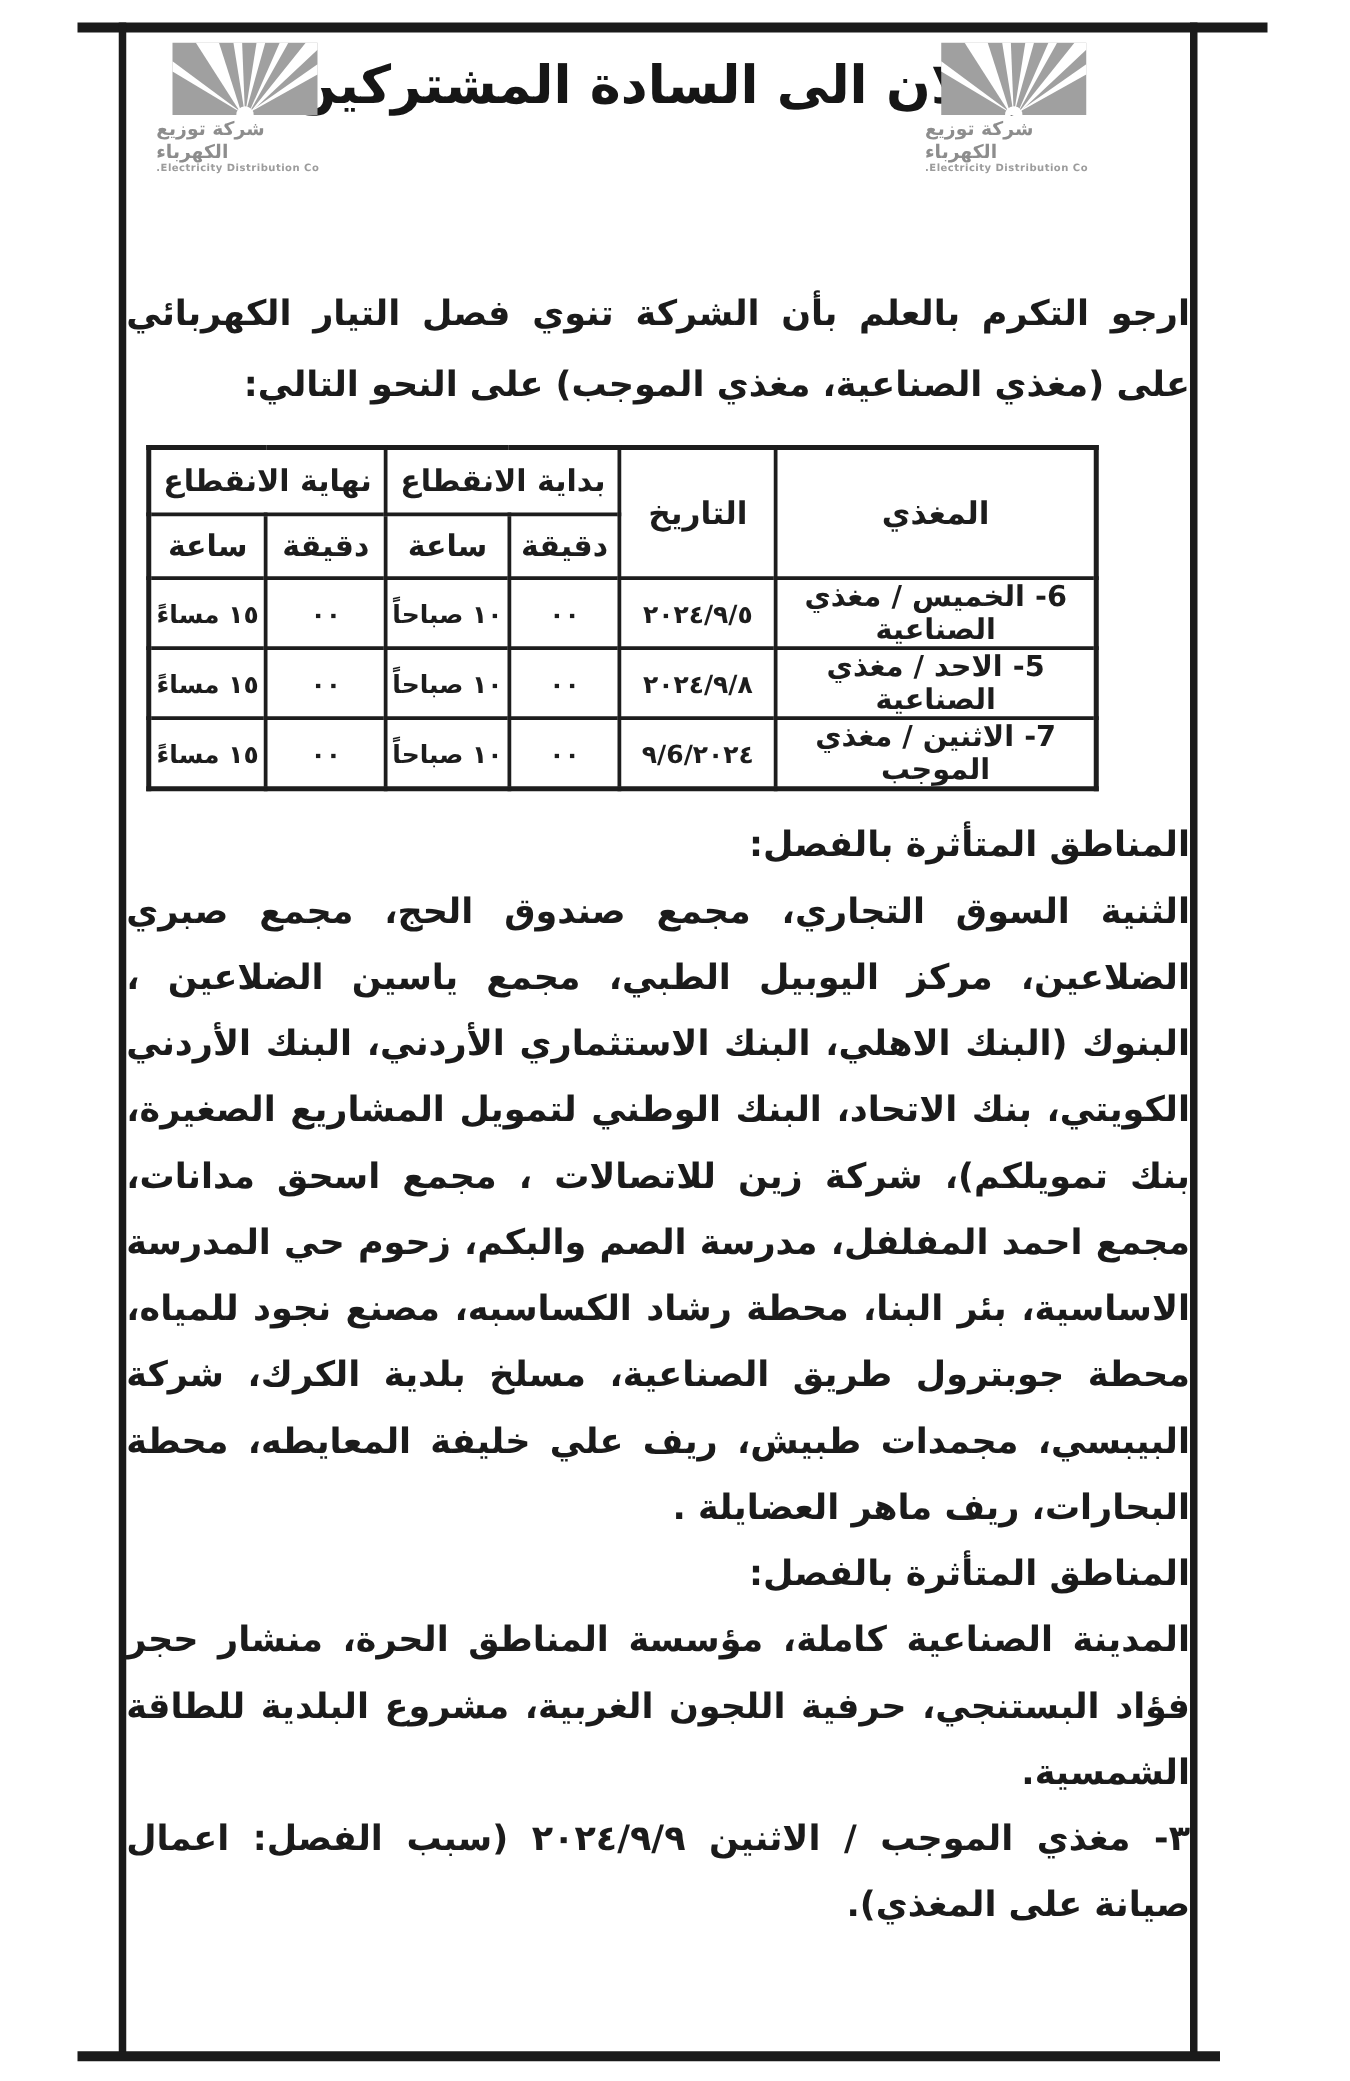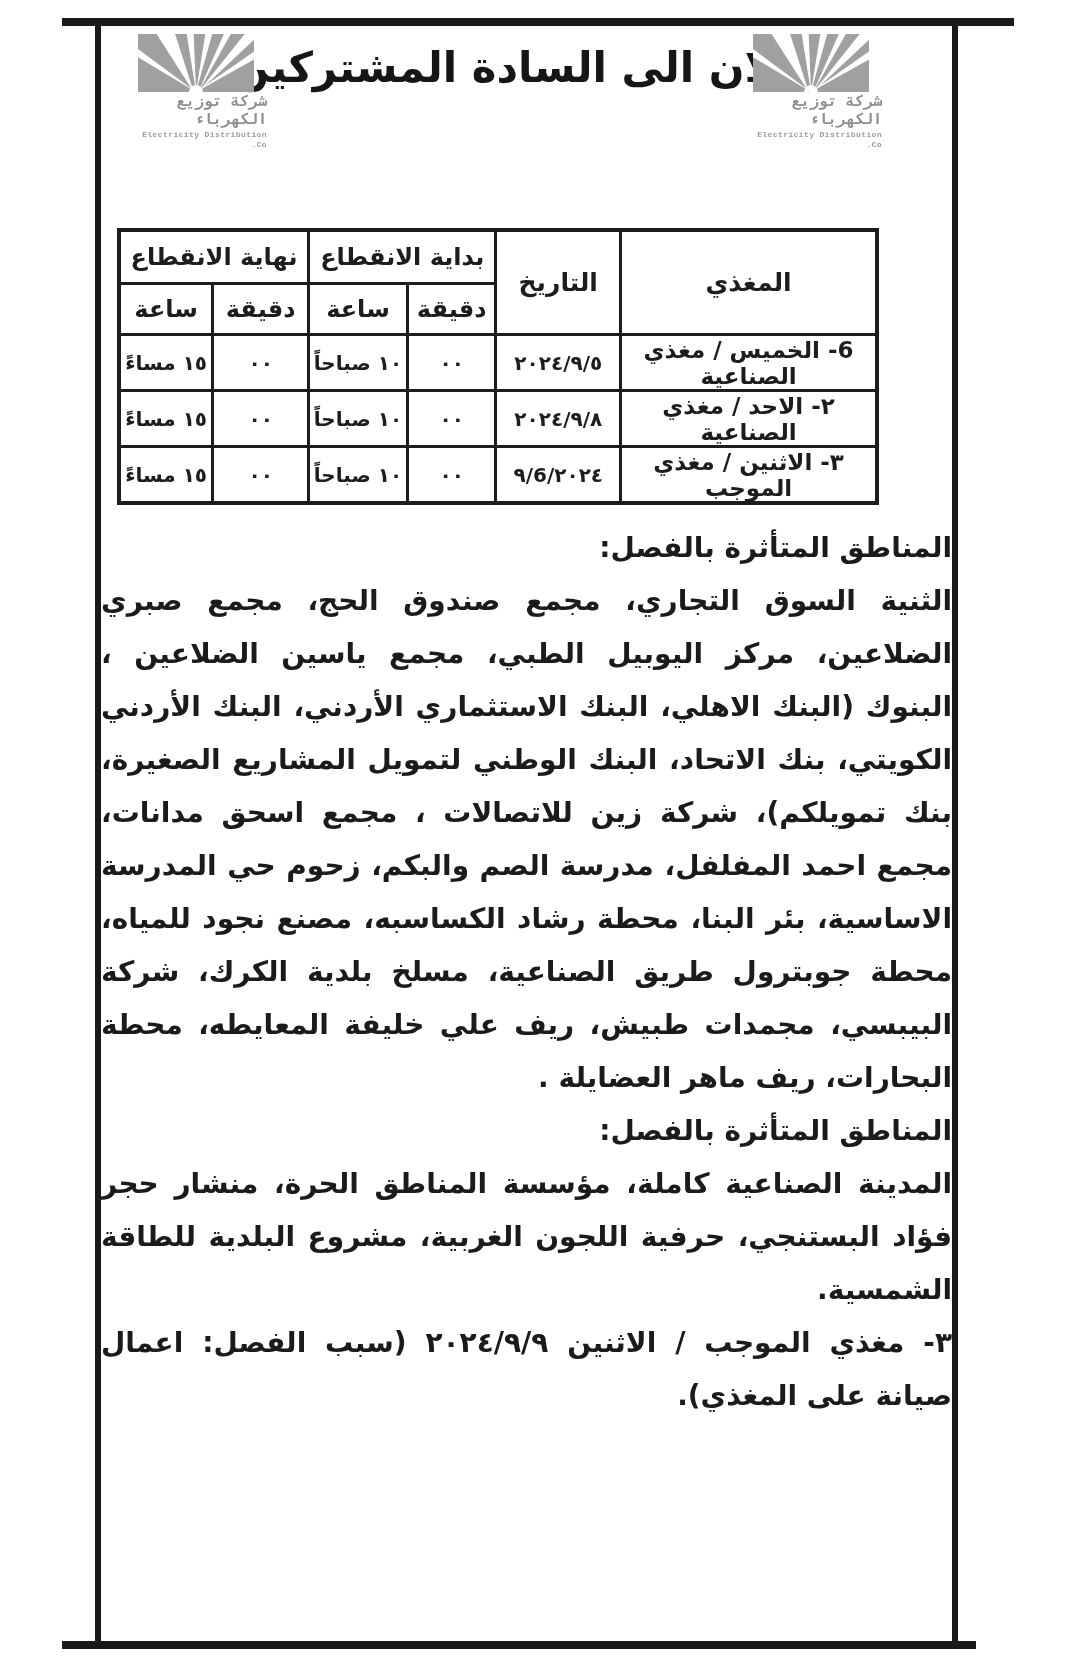--- a/index.html
+++ b/index.html
@@ -17,21 +17,21 @@
   .rule-right  { left:952px; top:18px;   width:6px;   height:1630px; }
   .rule-bottom { left:62px;  top:1641px; width:914px; height:8px; }
 
   .content {
     position:absolute; left:101px; top:26px; width:851px;
     direction:rtl;
   }
 
   
   .hdr { position:relative; height:182px; }
-  .logo { position:absolute; top:8px; width:142px; text-align:right;font-family:Liberation Mono, monospace; }
+  .logo { position:absolute; top:8px; width:142px; text-align:left; }
   .logo-right { right:70px; }
   .logo-left  { left:24px; }
   .logo svg { display:block; margin:0 auto; }
   .logo-ar { font-size:15px; font-weight:bold; color:#8d8d8d; line-height:18px; margin-top:2px; }
   .logo-en { font-size:8px;  font-weight:bold; color:#9c9c9c; letter-spacing:.4px; line-height:10px; }
 
   .title1, .title2 { text-align:center; font-weight:bold; color:#161616; }
   .title1 { padding-top:16px; font-size:42px; line-height:52px; }
   .title2 { padding-top:32px; font-size:42px; line-height:52px; }
 
@@ -107,20 +107,21 @@
           <circle cx="50" cy="50" r="6" fill="#ffffff"></circle>
         </svg>
       </span>
       <div class="logo-ar">شركة توزيع الكهرباء</div>
       <div class="logo-en">Electricity Distribution Co.</div>
     </div>
 
     <div class="title1">إعلان الى السادة المشتركين</div>
   </div>
 
+  <p class="para intro">ارجو التكرم بالعلم بأن الشركة تنوي فصل التيار الكهربائي على (مغذي الصناعية، مغذي الموجب) على النحو التالي:</p>
 
   <table class="outage">
     <colgroup>
       <col style="width:249px">
         <col style="width:121px">
       <col style="width:86px">
         <col style="width:96px">
       <col style="width:93px">
         <col style="width:91px">
     </colgroup>
@@ -141,29 +142,29 @@
     <tbody>
       <tr>
         <td class="day">6- الخميس / مغذي الصناعية</td>
         <td class="date">٢٠٢٤/٩/٥</td>
         <td class="tcel">٠٠</td>
         <td class="tcel">١٠ صباحاً</td>
         <td class="tcel">٠٠</td>
         <td class="tcel">١٥ مساءً</td>
       </tr>
       <tr>
-        <td class="day">٢- الاحد / مغذي الصناعية</td>
+        <td class="day">5- الاحد / مغذي الصناعية</td>
         <td class="date">٢٠٢٤/٩/٨</td>
         <td class="tcel">٠٠</td>
         <td class="tcel">١٠ صباحاً</td>
         <td class="tcel">٠٠</td>
         <td class="tcel">١٥ مساءً</td>
       </tr>
       <tr>
-        <td class="day">٣- الاثنين / مغذي الموجب</td>
+        <td class="day">7- الاثنين / مغذي الموجب</td>
         <td class="date">٢٠٢٤/6/٩</td>
         <td class="tcel">٠٠</td>
         <td class="tcel">١٠ صباحاً</td>
         <td class="tcel">٠٠</td>
         <td class="tcel">١٥ مساءً</td>
       </tr>
     </tbody>
   </table>
 
   <div class="sections">

